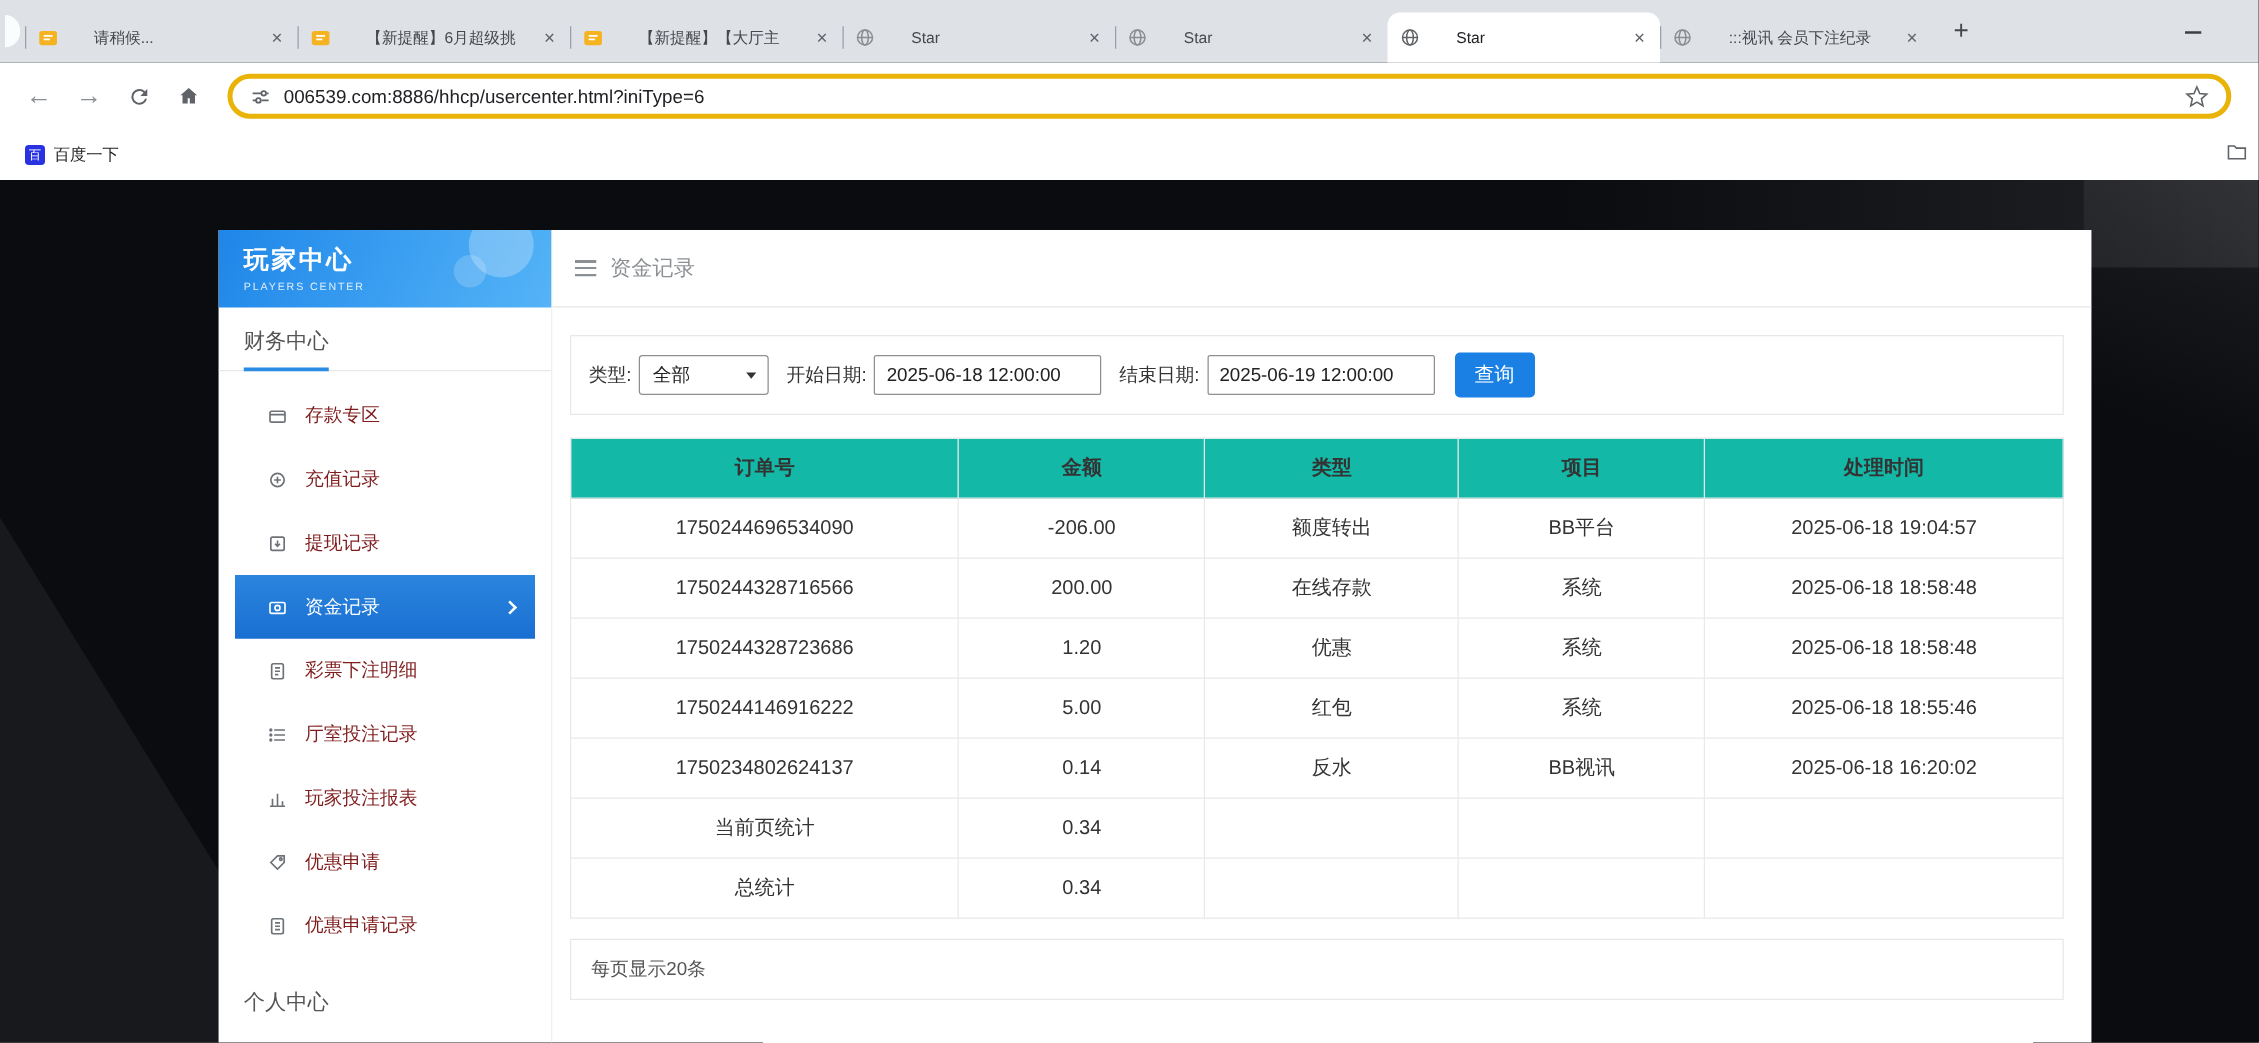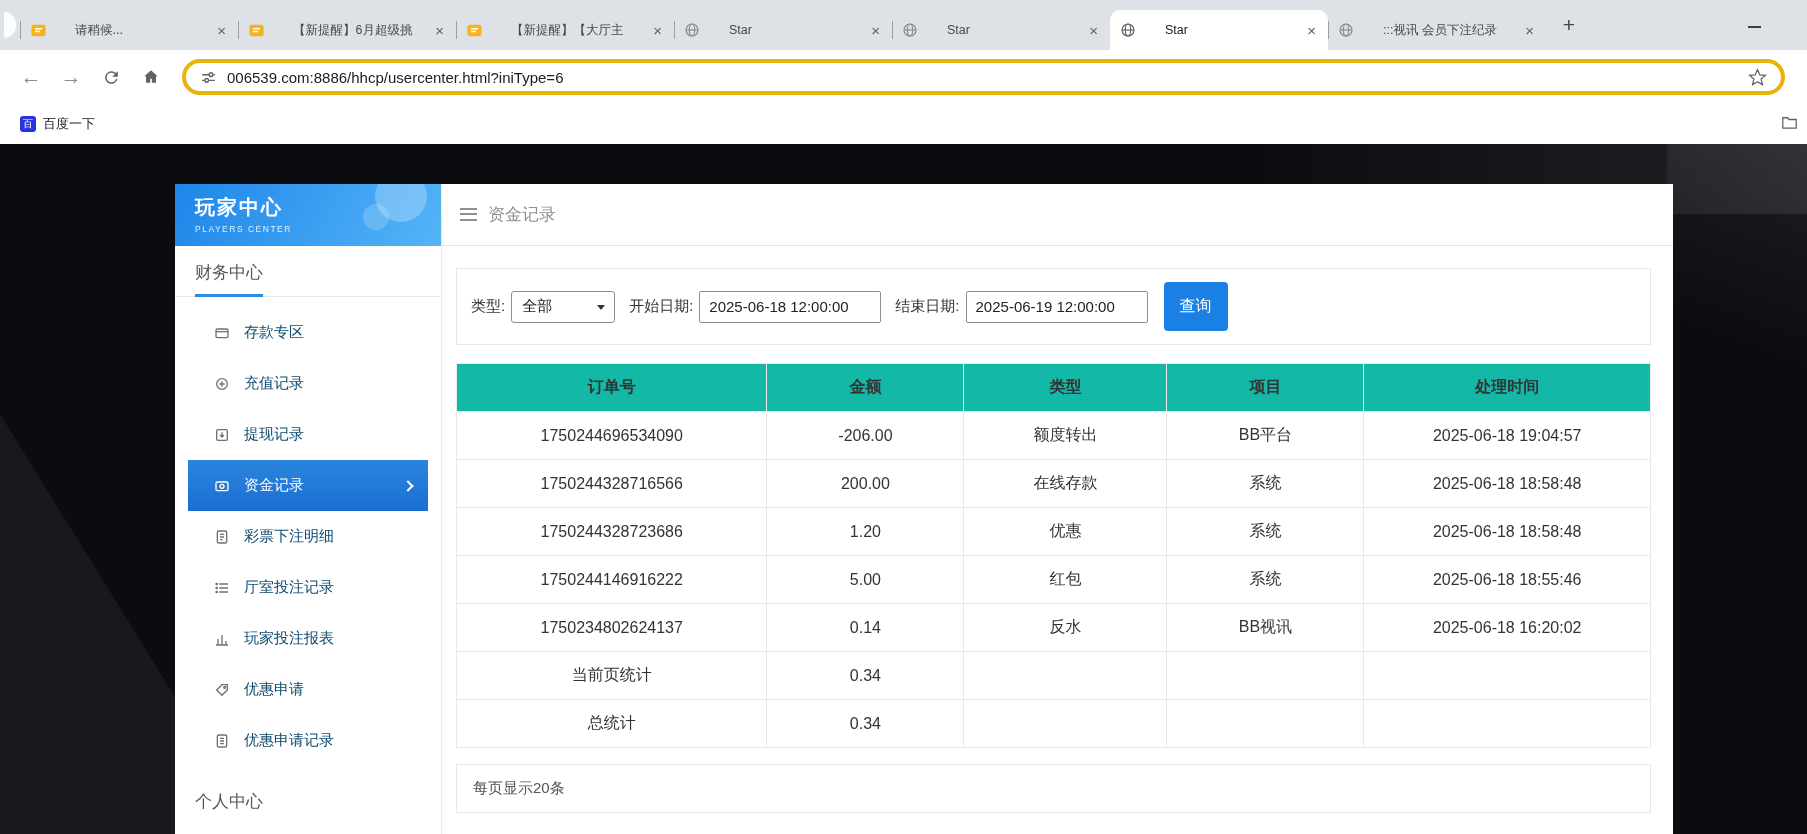--- a/index.html
+++ b/index.html
@@ -58,21 +58,21 @@
     border-radius:50%; background:rgba(255,255,255,.25); }
   .sb-header::after { content:""; position:absolute; right:52px; top:20px; width:26px; height:26px;
     border-radius:50%; background:rgba(255,255,255,.18); }
   .sb-title { color:#ffffff; font-size:20px; font-weight:bold; letter-spacing:2px; }
   .sb-sub { color:rgba(255,255,255,.85); font-size:8.5px; letter-spacing:1.5px; margin-top:3px; }
   .sb-section { position:relative; padding:15px 20px 12px; font-size:17px; color:#555;
     border-bottom:1px solid #e8e8e8; }
   .sb-section::after { content:""; position:absolute; left:20px; bottom:-1px; width:68px; height:3px; background:#2a8ce2; }
   .sb-menu { padding:10px 13px 0; }
   .sb-item { height:51px; display:flex; align-items:center; gap:14px; padding-left:26px;
-    color:#0c4a6e; font-size:15px; position:relative; }
+    color:#7f1d1d; font-size:15px; position:relative; }
   .sb-item svg { color:#6d7control3; color:#6d7278; flex:none; }
   .sb-item.active { background:linear-gradient(180deg,#2b85de,#1a6fd2); color:#ffffff; }
   .sb-item.active svg { color:#ffffff; }
   .chevron { position:absolute; right:16px; top:50%; width:8px; height:8px; border-top:2px solid #fff;
     border-right:2px solid #fff; transform:translateY(-50%) rotate(45deg); }
   .sb-next-section { position:relative; margin-top:8px; padding:16px 20px 12px; font-size:17px; color:#555; }
 
   
   .main { flex:1; display:flex; flex-direction:column; background:#fff; }
   .main-header { height:62px; flex:none; border-bottom:1px solid #e6e6e6; display:flex; align-items:center; gap:11px; padding:0 18px; }
@@ -83,21 +83,21 @@
 
   .filterbox { border:1px solid #e8e8e8; padding:13px 14px; display:flex; align-items:center; gap:6px; }
   .flabel { font-size:15px; color:#333; margin-left:8px; }
   .flabel:first-child { margin-left:0; }
   .fselect { width:104px; height:32px; border:1px solid #8f8f8f; border-radius:3px; background:#fff;
     display:flex; align-items:center; padding:0 10px; font-size:15px; color:#222; position:relative; }
   .fselect::after { content:""; position:absolute; right:9px; top:13px;
     border-left:4px solid transparent; border-right:4px solid transparent; border-top:5px solid #333; }
   .finput { width:182px; height:32px; border:1px solid #8f8f8f; border-radius:2px; padding:0 9px;
     font-size:15px; color:#222; font-family:"Liberation Sans", sans-serif; }
-  .searchbtn { margin-left:10px; height:49px; padding:0 16px; background:#1b80e4; color:#fff;
+  .searchbtn { margin-left:10px; height:36px; padding:0 16px; background:#1b80e4; color:#fff;
     font-size:16px; border:none; border-radius:4px; font-family:"Liberation Sans", sans-serif; }
 
   table.records { width:100%; margin-top:18px; border-collapse:collapse; table-layout:fixed; }
   .records th, .records td { border:1px solid #e9e9e9; text-align:center; font-size:16px; color:#333; padding:13px 8px; }
   .records th { background:#14b8a6; font-weight:bold; }
 
   .pagerbox { border:1px solid #e8e8e8; margin-top:16px; padding:14px 16px; display:flex; align-items:center; font-size:15px; color:#555;gap:18px; }
   .pager-right { margin-left:auto; display:flex; align-items:center; gap:9px; }
   .plink { color:#2a5fd0; }
   .pcurrent { border:1px solid #2a5fd0; color:#2a5fd0; padding:1px 6px; background:#eef3ff; }

